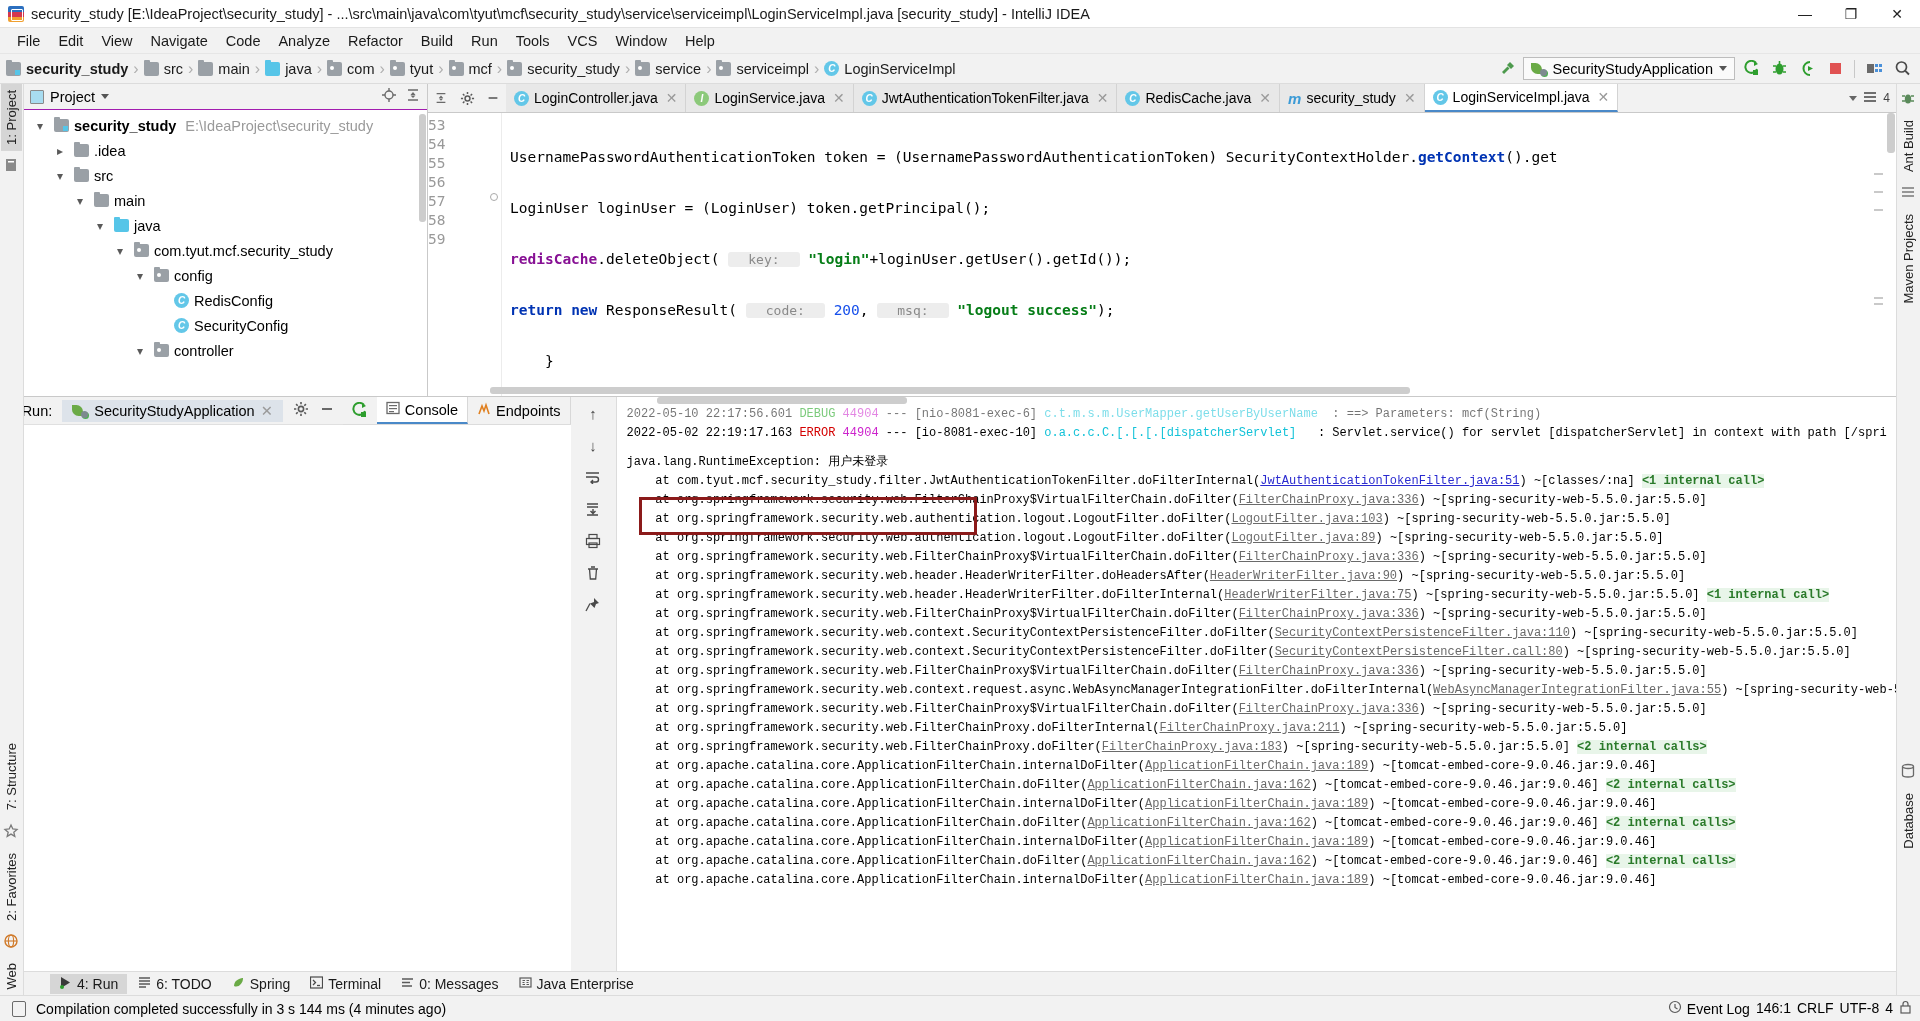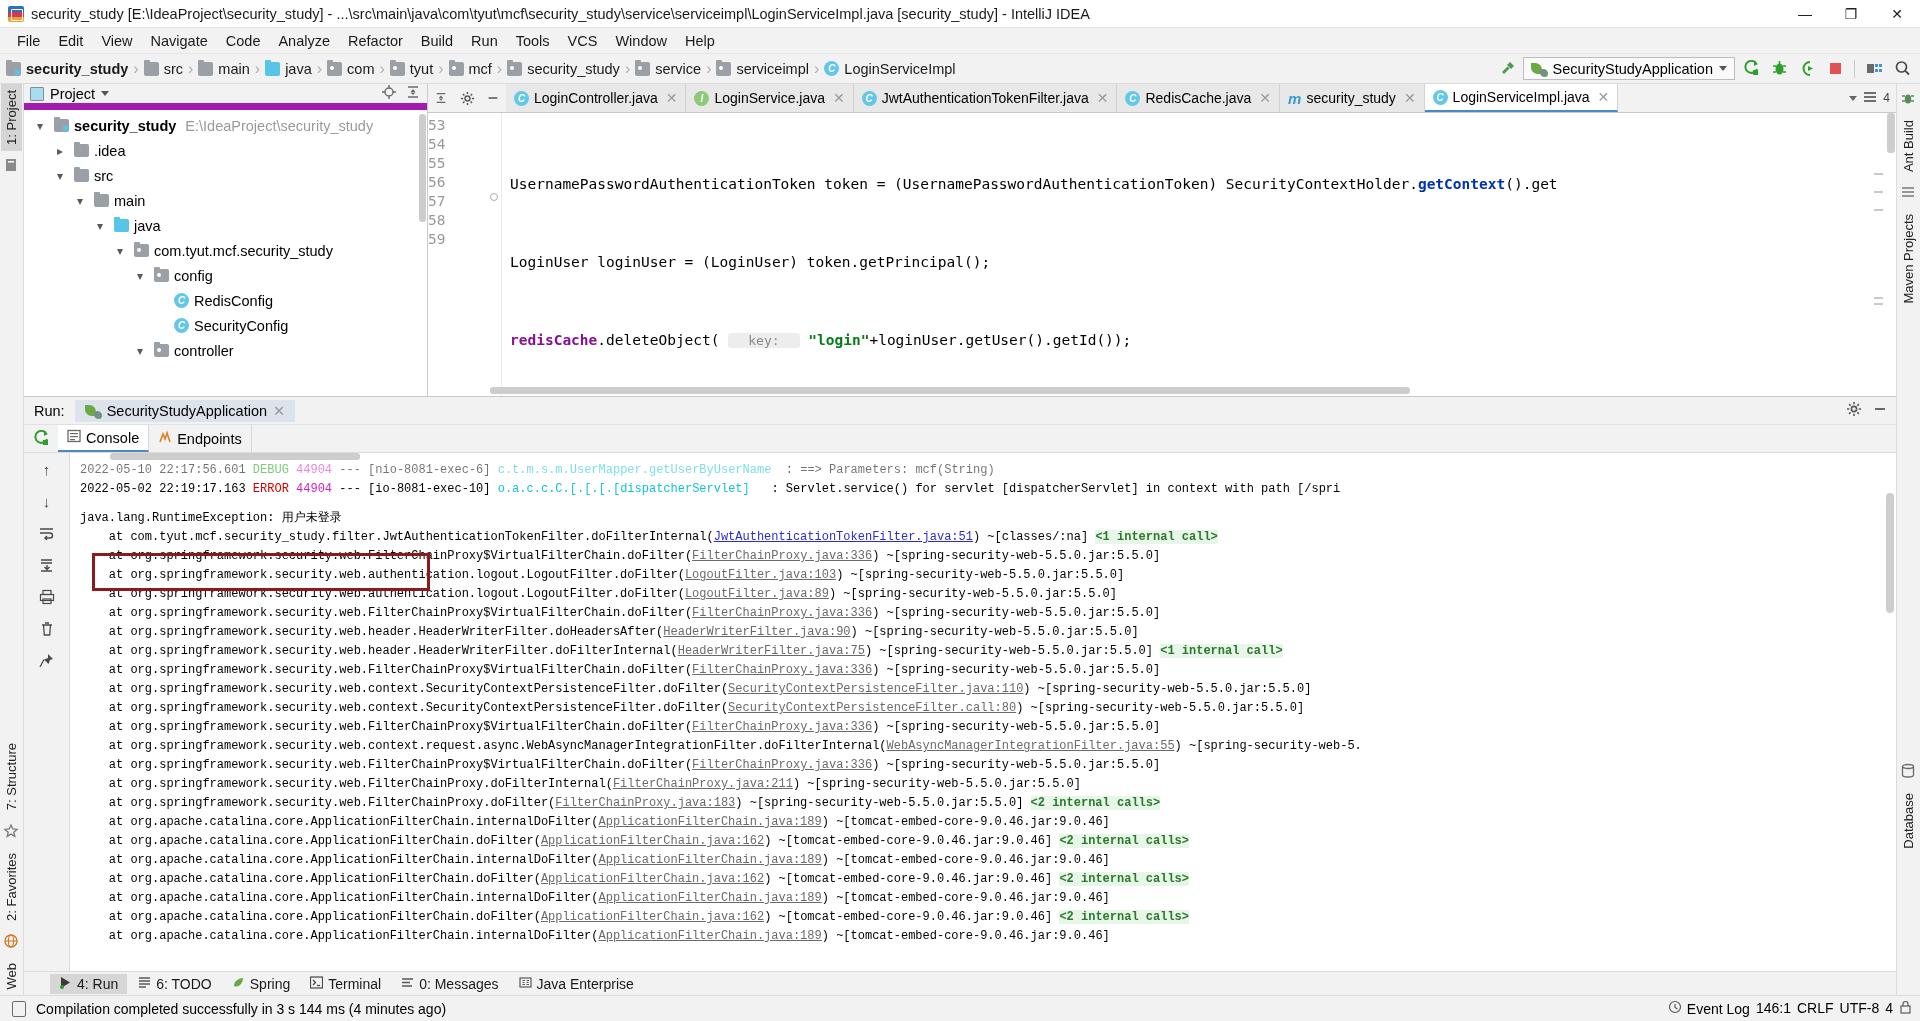--- a/index.html
+++ b/index.html
@@ -107,21 +107,21 @@
 
   
   .upper { height: 312px; display: flex; flex: none; min-height:0; }
 
   .project-panel {
     width: 404px; background:#fff; border-right:1px solid #c9c9c9;
     display:flex; flex-direction:column; flex:none; min-width:0;
   }
   .project-head {
     height: 26px; display:flex; align-items:center; gap:6px; padding:0 6px;
-    background:#f2f2f2; border-bottom:7px solid #a21caf; flex:none;
+    background:#f2f2f2; border-bottom:1px solid #a21caf; flex:none;
   }
   .project-head .ph-ic {
     width:14px;height:14px;border:1.5px solid #8a8a8a;background:#a8dcf0;border-radius:1px;
   }
   .project-head .ph-title { font-size:14.5px; }
   .caret-dn { width:0;height:0;border-left:4px solid transparent;border-right:4px solid transparent;border-top:5px solid #555; }
   .project-head .ph-right { margin-left:auto; display:flex; gap:8px; align-items:center; }
 
   .tree { flex:1; overflow:hidden; padding-top:3px; font-size:14.5px; position:relative; }
   .tree-row { height:25px; display:flex; align-items:center; white-space:nowrap; }
@@ -158,36 +158,36 @@
     width:58px; flex:none; background:#fff; text-align:left; padding-right:9px;
     color:#999; font-family:"DejaVu Sans Mono", monospace; font-size:14.5px; padding-top:3px;
   }
   .gutter div { height:19px; line-height:19px; }
   .fold-col { width:16px; flex:none; border-right:1px solid #ececec; padding-top:3px; position:relative; }
   .fold-col .fm { position:absolute; left:4px; width:8px; height:8px; border:1px solid #aaa; border-radius:50%; background:#fff;}
   .code-lines {
     flex:1; font-family:"DejaVu Sans Mono", monospace; font-size:14.5px; padding-top:3px;
     white-space:pre; overflow:hidden; min-width:0;
   }
-  .code-lines .ln { height:19px; line-height:19px; padding-left:8px;margin-top:27px; }
+  .code-lines .ln { height:19px; line-height:19px; padding-left:8px; }
   .kw { color:#0033b3; font-weight:bold; }
   .fld { color:#871094; font-weight:bold; }
   .str { color:#067d17; font-weight:bold; }
   .num { color:#1750eb; }
   .hint { color:#8a8a8a; background:#ededed; border-radius:3px; padding:0 20px; font-size:13px; }
   .code-scroll-h {
     position:absolute; left:62px; bottom:2px; height:7px; width:920px; background:#cdcdcd; border-radius:3px;
   }
   .marker-col { width:12px; flex:none; background:#fff; position:relative; }
   .marker-col i { position:absolute; right:1px; width:9px; height:2px; background:#c9c9c9; display:block; }
   .editor-right-scroll { width:12px; flex:none; background:#fff; position:relative;}
   .editor-right-scroll .thumb { position:absolute; top:0; right:1px; width:8px; height:40px; background:#cdcdcd; border-radius:3px;}
 
   
-  .runwin { flex:1; display:flex; flex-direction:column; min-height:0; border-top:1px solid #c9c9c9; background:#fff;justify-content:center;}
+  .runwin { flex:1; display:flex; min-height:0; border-top:1px solid #c9c9c9; background:#fff;justify-content:center;}
   .run-head {
     height:28px; display:flex; align-items:center; background:#f2f2f2;
     border-bottom:1px solid #e0e0e0; flex:none; padding-left:10px; gap:10px;
   }
   .run-head .rlabel { font-size:14.5px; }
   .run-tab {
     display:flex; align-items:center; gap:6px; padding:3px 10px; background:#dde3ea; font-size:14.5px;
   }
   .run-head .rh-right { margin-left:auto; display:flex; align-items:center; gap:10px; padding-right:8px; }
 

